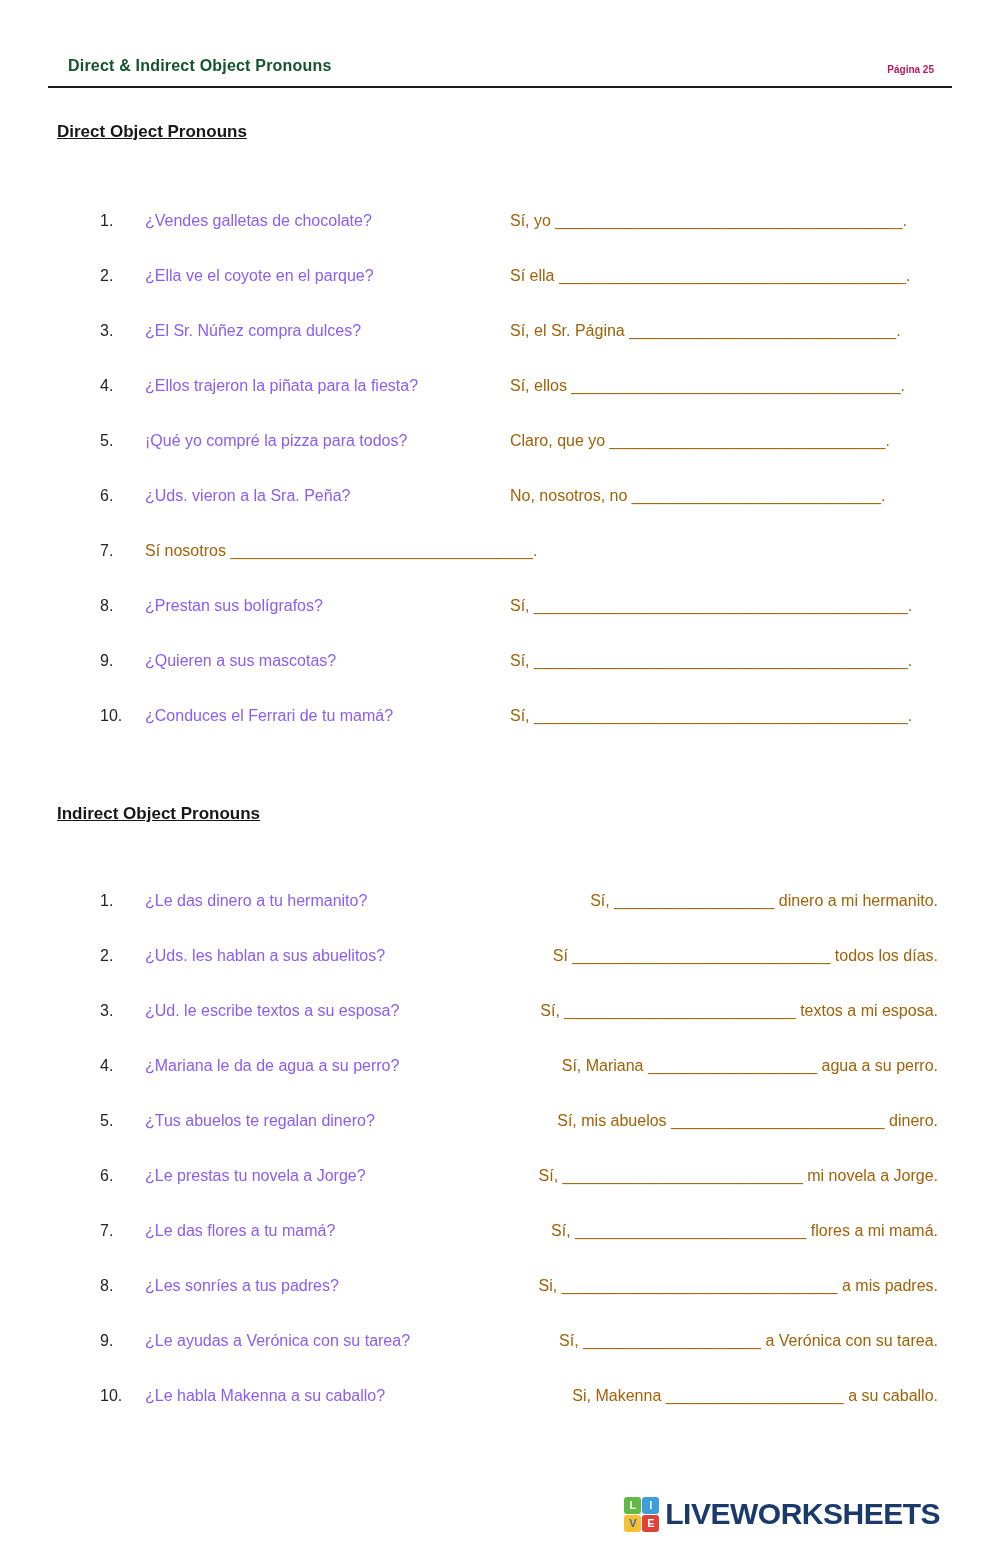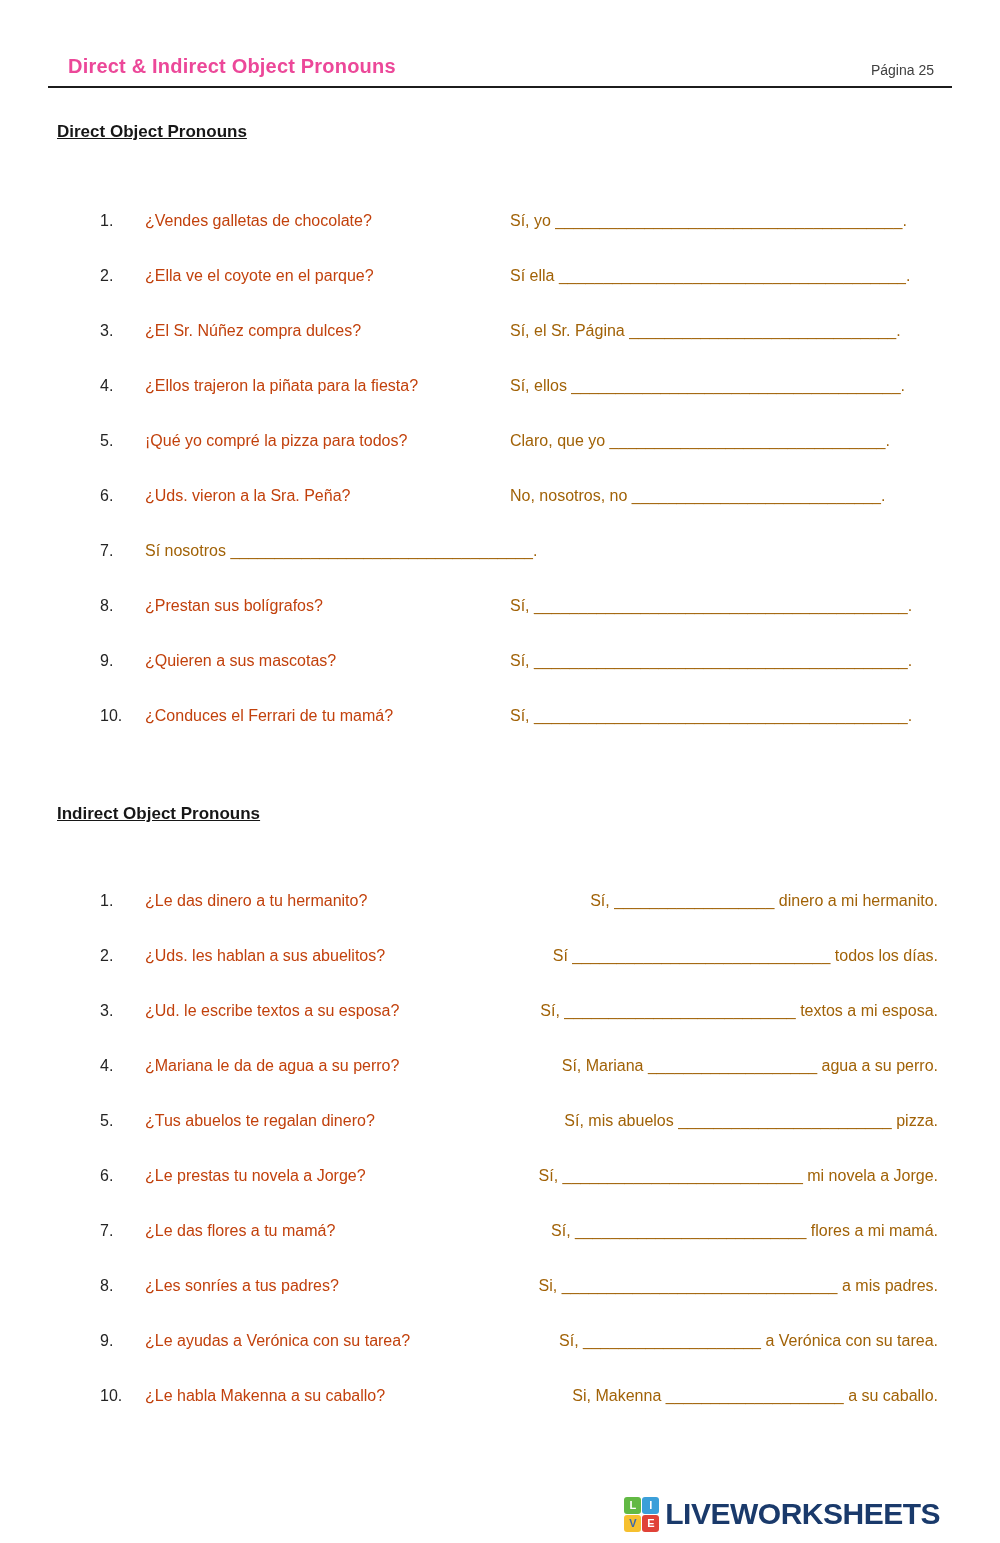--- a/index.html
+++ b/index.html
@@ -12,38 +12,38 @@
     overflow: hidden;
   }
   .page { width: 1000px; height: 1543px; padding: 0 48px; position: relative; background: #fff; }
 
   
   .header {
     padding: 50px 18px 4px 20px;
     border-bottom: 2px solid #1c1c1c;
     display: flex; justify-content: space-between; align-items: flex-end;
   }
-  .title { font-size: 20px; font-weight: 600; color: #ec4899; line-height: 32px; letter-spacing: 0.2px; }
-  .page-num { font-size: 14px; font-weight: 400; color: #404040; line-height: 24px; }
+  .title { font-size: 16px; font-weight: 600; color: #14532d; line-height: 32px; letter-spacing: 0.2px; }
+  .page-num { font-size: 10px; font-weight: 700; color: #be185d; line-height: 24px; }
 
   
   .section-heading {
     margin: 32px 0 0 9px;
     font-size: 17px; font-weight: 700; line-height: 24px;
     text-decoration: underline;
     color: #171717;
   }
   .section-heading.second { margin-top: 42px; }
 
   
   .rows { margin-top: 66px; margin-left: 52px; }
   .rows.second { margin-top: 64px; }
   .row { display: flex; height: 55px; align-items: flex-start; }
   .num { width: 45px; flex: 0 0 45px; font-size: 16px; line-height: 22px; color: #242424; }
-  .q { width: 365px; flex: 0 0 365px; font-size: 16px; line-height: 22px; color: #c2410c; }
+  .q { width: 365px; flex: 0 0 365px; font-size: 16px; line-height: 22px; color: #8b5cf6; }
   .a { flex: 1 1 auto; font-size: 16px; line-height: 22px; color: #a16207; white-space: nowrap; }
   .rows.second .a { text-align: right; padding-right: 14px; }
 
   
   .footer-logo {
     position: absolute; top: 1496px; right: 60px;
     display: flex; align-items: center; gap: 6px;
     cursor: pointer;
   }
   .logo-grid {
@@ -141,21 +141,21 @@
       <span class="a">Sí, __________________________ textos a mi esposa.</span>
     </div>
     <div class="row">
       <span class="num">4.</span>
       <span class="q">¿Mariana le da de agua a su perro?</span>
       <span class="a">Sí, Mariana ___________________ agua a su perro.</span>
     </div>
     <div class="row">
       <span class="num">5.</span>
       <span class="q">¿Tus abuelos te regalan dinero?</span>
-      <span class="a">Sí, mis abuelos ________________________ pizza.</span>
+      <span class="a">Sí, mis abuelos ________________________ dinero.</span>
     </div>
     <div class="row">
       <span class="num">6.</span>
       <span class="q">¿Le prestas tu novela a Jorge?</span>
       <span class="a">Sí, ___________________________ mi novela a Jorge.</span>
     </div>
     <div class="row">
       <span class="num">7.</span>
       <span class="q">¿Le das flores a tu mamá?</span>
       <span class="a">Sí, __________________________ flores a mi mamá.</span>

